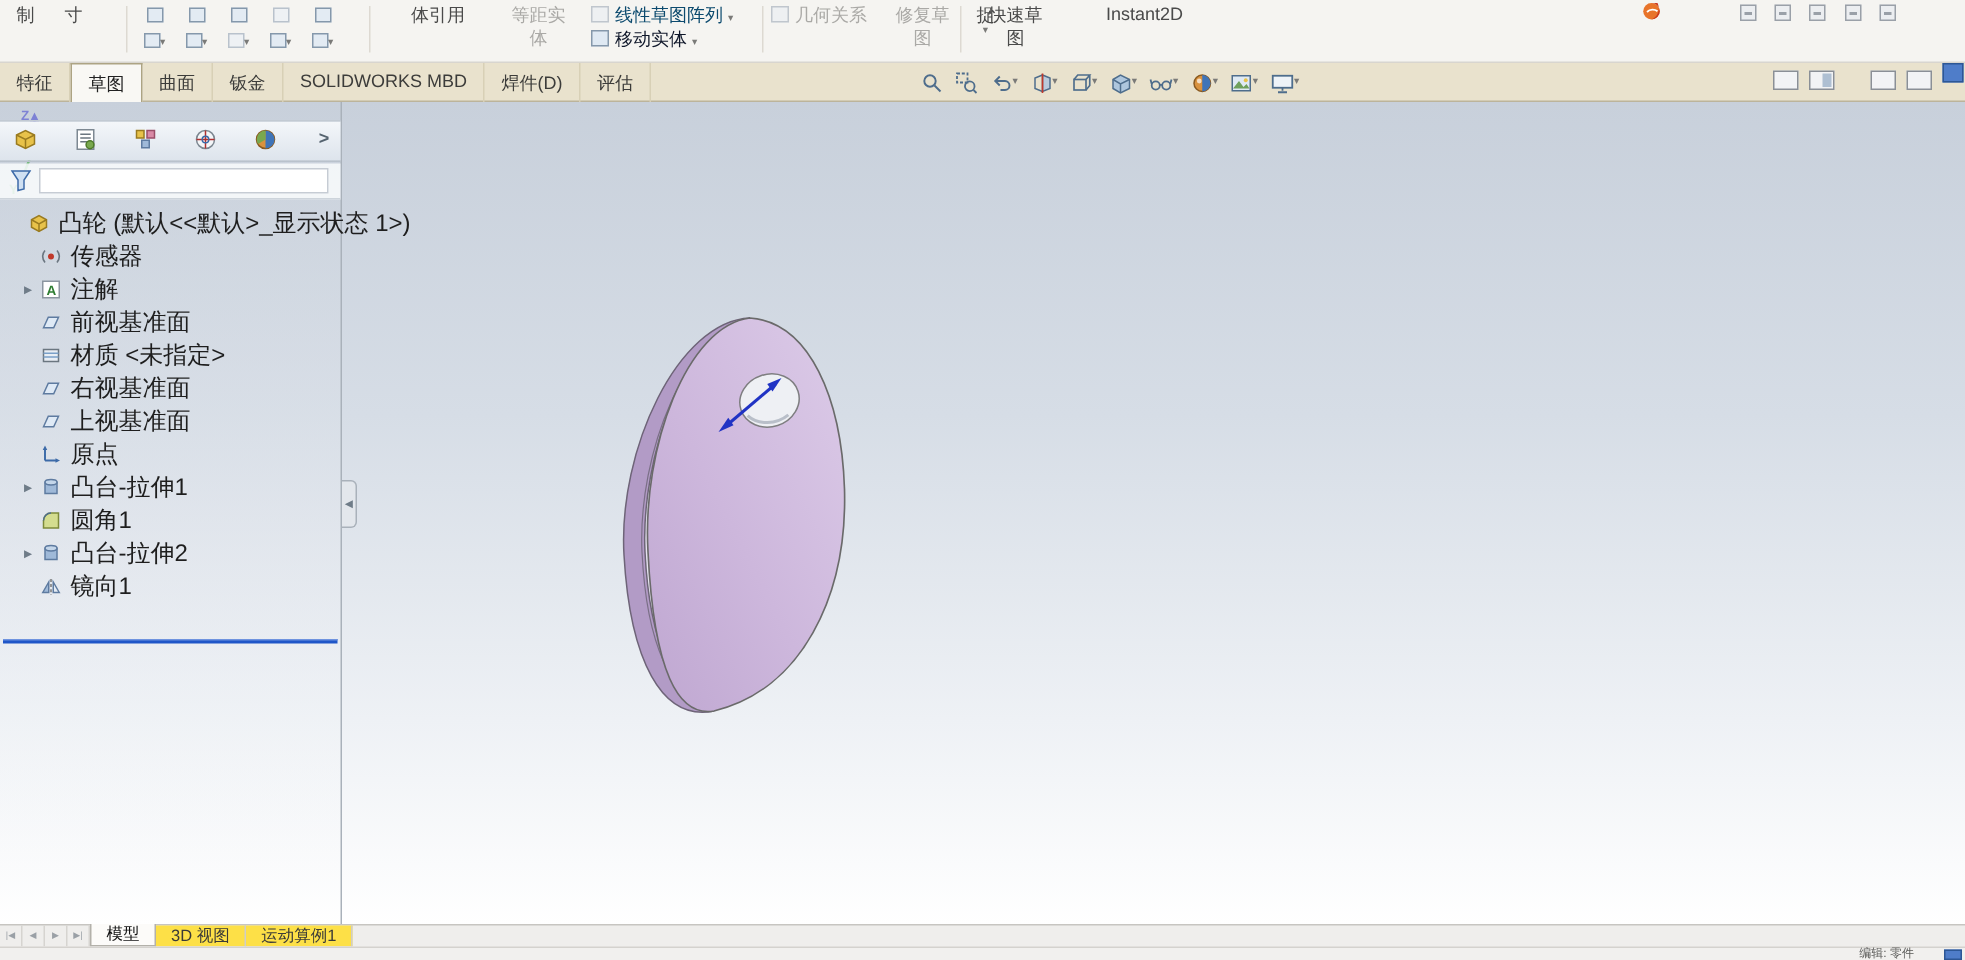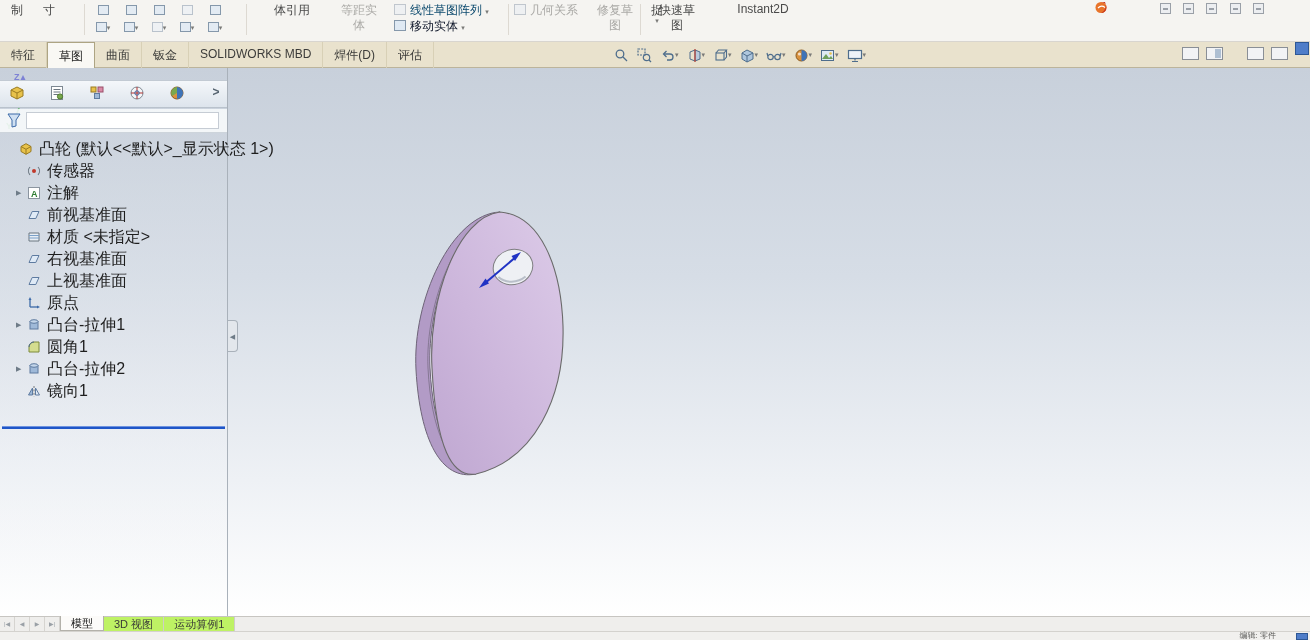--- a/index.html
+++ b/index.html
@@ -63,21 +63,21 @@
   .tlabel { font-size:16px; color:#1e1e1e; }
   .rollback { position:absolute; left:2px; right:2px; top:358px; height:3px; background:#1f56c8; border-top:1px solid #6f93df; }
   .panel-handle { position:absolute; left:228px; top:252px; width:10px; height:32px; background:#e3e7ec; border:1px solid #a9b1ba; border-left:none; border-radius:0 4px 4px 0; font-size:7px; color:#6f7c88; text-align:center; line-height:32px; cursor:pointer; }
 
   
   .triad { position:absolute; left:14px; top:452px; }
 
   
   .doc-tabs { position:absolute; bottom:9px; left:0; right:0; height:15px; background:#efeeec; border-top:1px solid #c7c5c1; display:flex; align-items:flex-end; }
   .navbtn { width:15px; border-right:1px solid #d6d4d0; font-size:6px; color:#9aa0a6; text-align:center; line-height:14px; cursor:default; }
-  .dtab { padding:0 10px; font-size:11px; line-height:14px; color:#3a3a38; border-right:1px solid #cfcdc8; background:#bef264; cursor:default; }
+  .dtab { padding:0 10px; font-size:11px; line-height:14px; color:#3a3a38; border-right:1px solid #cfcdc8; background:#fde047; cursor:default; }
   .dtab.active { background:#fcfbf9; border:1px solid #b3b1aa; border-top:none; color:#111; }
   .statusbar { position:absolute; bottom:0; left:0; right:0; height:9px; background:#f1f0ee; border-top:1px solid #d4d2ce; font-size:8px; line-height:8px; color:#5a5a58;margin-top:28px; }
   .status-right { position:absolute; right:34px; top:0; }
   .status-ic { position:absolute; right:2px; top:1px; width:12px; height:7px; background:#4f7dc9; border:1px solid #2d5795; }
 </style>
 </head>
 <body>
 
 <div class="app">
 

